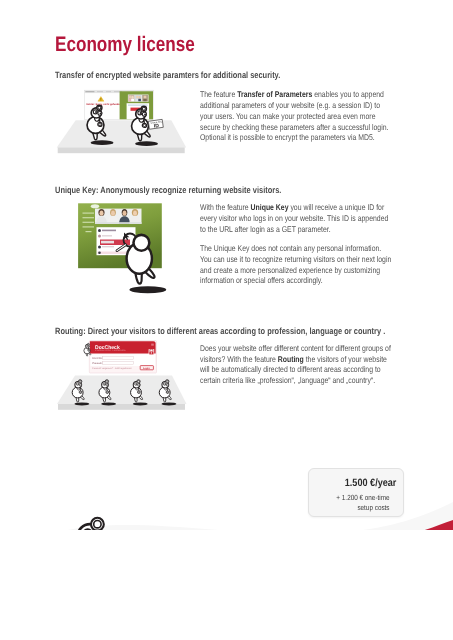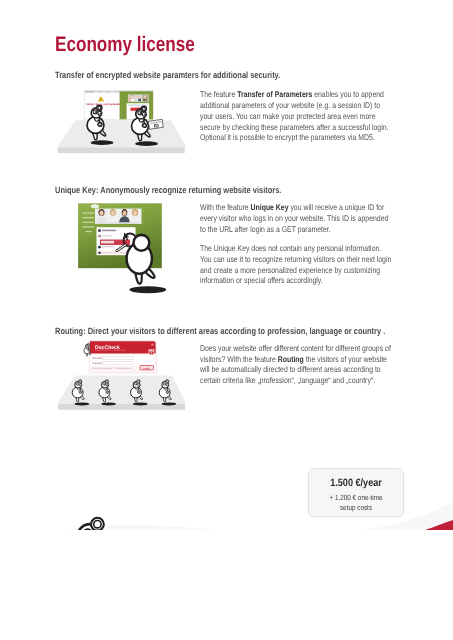--- a/index.html
+++ b/index.html
@@ -15,21 +15,21 @@
   .sec-head{position:absolute;left:55px;font-size:9.1px;font-weight:bold;color:#4c4c4c;
     white-space:nowrap;transform:scaleX(0.82);transform-origin:left top;}
   .body-col{position:absolute;left:200px;width:233px;font-size:8.35px;color:#555;
     line-height:10.7px;transform:scaleX(0.826);transform-origin:left top;}
   .body-col p{margin:0 0 8.9px 0;}
   .body-col b{color:#333;font-weight:bold;}
 
   .art{position:absolute;left:0;top:0;width:453px;height:640px;pointer-events:none;}
 
   .pricebox{position:absolute;left:308px;top:468px;width:96px;height:49px;box-sizing:border-box;
-    background:#f6f6f6;border:1px solid #e2e2e2;border-radius:6px;text-align:center;
+    background:#f6f6f6;border:1px solid #e2e2e2;border-radius:6px;text-align:right;
     box-shadow:0 1px 2px rgba(0,0,0,0.05);}
   .pricebox .p1{margin-top:8px;font-size:10.6px;font-weight:bold;color:#2b2b2b;transform:scaleX(0.86);}
   .pricebox .p2{margin:4px auto 0 auto;width:78px;font-size:7.4px;color:#3d3d3d;
     line-height:9.5px;transform:scaleX(0.86);}
 </style>
 </head>
 <body>
 
 <div class="page">
 

